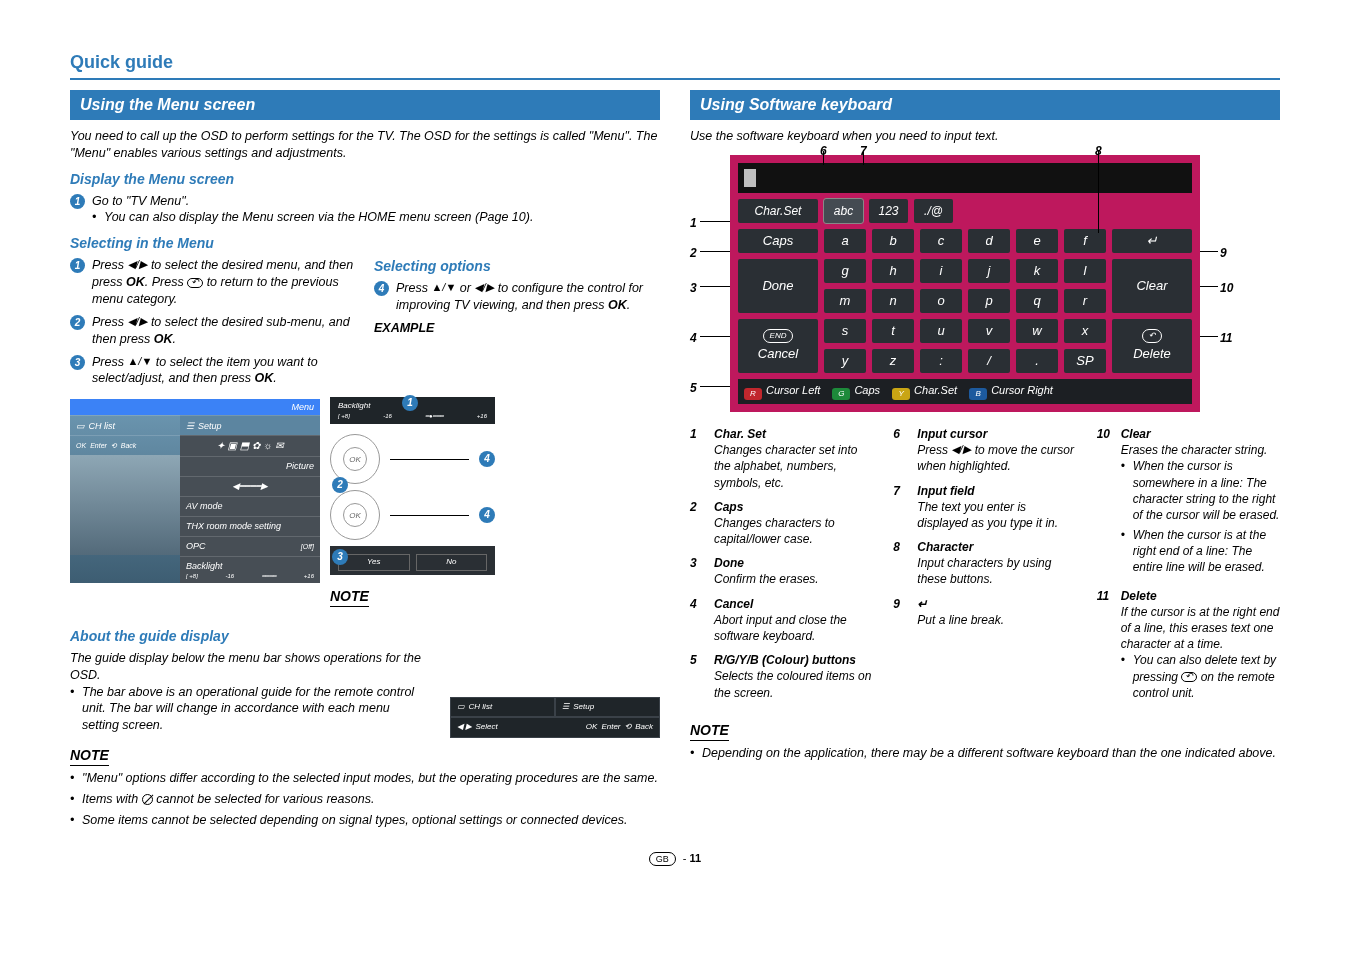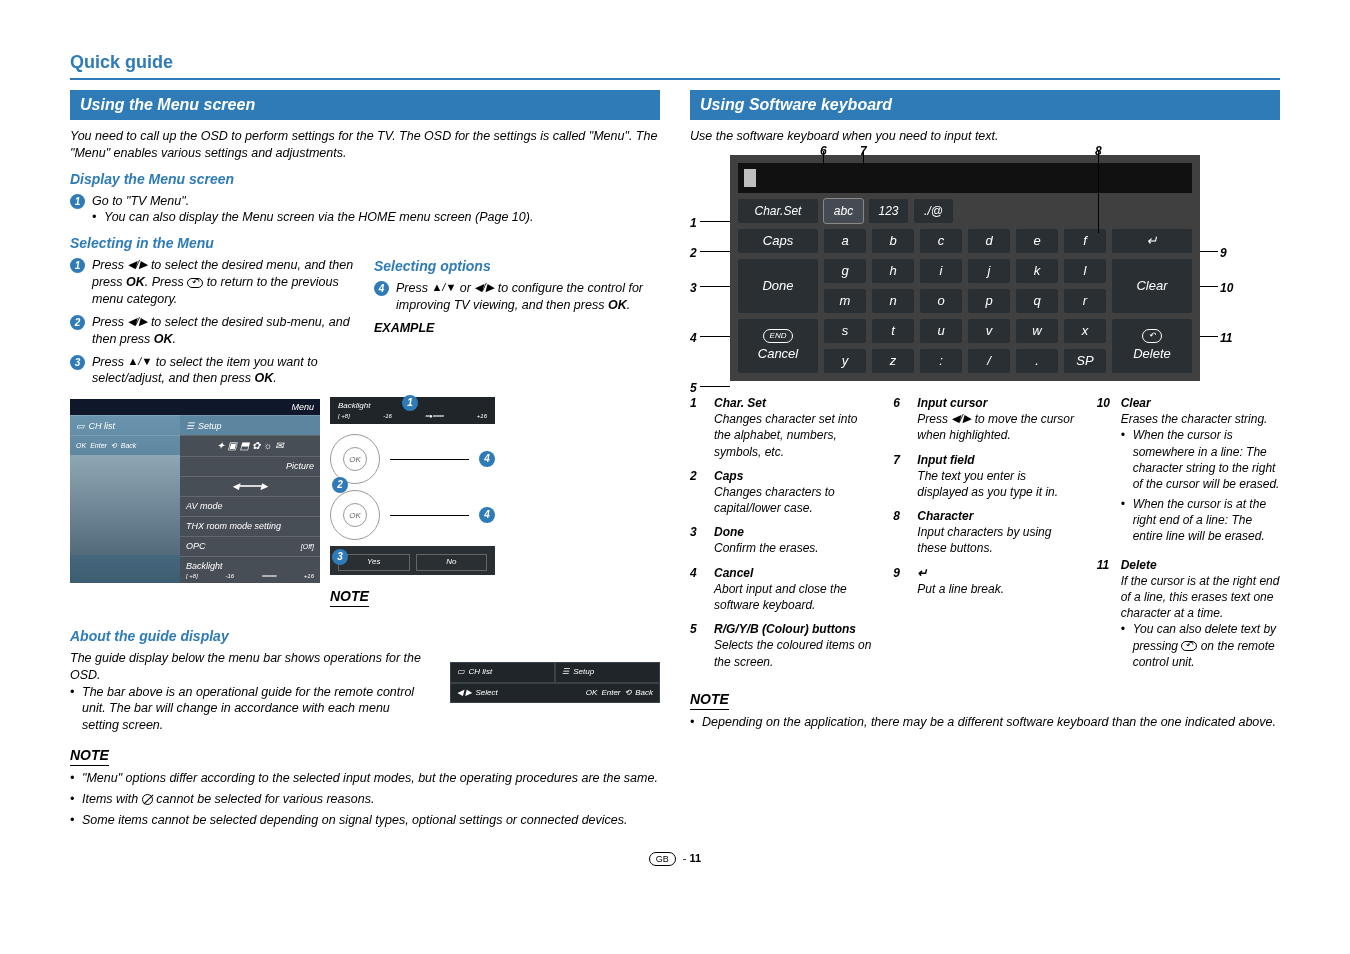--- a/index.html
+++ b/index.html
@@ -122,21 +122,21 @@
     color: #fff;
     font-size: 9px;
     padding: 3px 6px;
     border-top: 1px solid rgba(255,255,255,0.15);
     display: flex;
     align-items: center;
     gap: 4px;
     min-height: 20px;
     white-space: nowrap;
   }
-  .tv-top { background: #0f172a; font-size: 9px; color:#fff; text-align:right; padding:2px 6px;}
+  .tv-top { background: #3b82f6; font-size: 9px; color:#fff; text-align:right; padding:2px 6px;}
   .tv-sel { background: #5c85a0; }
   .minicirc {
     position: absolute;
     width: 16px; height: 16px;
     border-radius: 50%;
     background: #2e7bb8;
     color: #fff;
     font-size: 10px;
     font-weight: bold;
     text-align: center;
@@ -186,21 +186,21 @@
     font-size: 8px;
     width: 210px;
     margin-top: 8px;
   }
   .guide-bar-row { display:flex; }
   .guide-bar-cell { flex:1; padding: 4px 6px; border:1px solid #3a4148; display:flex; align-items:center; gap:4px;}
 
   
   .kbd-wrap { position: relative; margin-top: 10px; }
   .kbd-outer {
-    background: #404040;
+    background: #be185d;
     padding: 8px;
     width: 470px;
     margin-left: 40px;
   }
   .kbd-input {
     background: #111;
     height: 30px;
     margin-bottom: 6px;
     display: flex;
     align-items: center;
@@ -443,21 +443,21 @@
         <div class="example-box" style="background:#2a2f34;">
           <div class="yesno">
             <div>Yes</div>
             <div>No</div>
           </div>
         </div>
         <div class="note-title">NOTE</div>
       </div>
     </div>
 
-    <div style="display:flex; gap:24px; align-items:center; margin-top:8px;">
+    <div style="display:flex; gap:24px; align-items:flex-end; margin-top:8px;">
       <div style="flex:1.4">
         <div class="blue-sub">About the guide display</div>
         <p>The guide display below the menu bar shows operations for the OSD.</p>
         <ul class="bul">
           <li>The bar above is an operational guide for the remote control unit. The bar will change in accordance with each menu setting screen.</li>
         </ul>
       </div>
       <div class="guide-bar">
         <div class="guide-bar-row">
           <div class="guide-bar-cell">
@@ -574,20 +574,26 @@
           </div>
           <div class="kbd-sidecol">
             <div class="kbd-btn">↵</div>
             <div class="kbd-btn kbd-tall">Clear</div>
             <div class="kbd-btn kbd-tall">
               <span class="end-pill">↶</span>
               <span>Delete</span>
             </div>
           </div>
         </div>
+        <div class="kbd-strip">
+          <span><span class="cbtn cr">R</span><span>Cursor Left</span></span>
+          <span><span class="cbtn cg">G</span><span>Caps</span></span>
+          <span><span class="cbtn cy">Y</span><span>Char.Set</span></span>
+          <span><span class="cbtn cb">B</span><span>Cursor Right</span></span>
+        </div>
       </div>
     </div>
 
     
     <div class="defs">
       <div class="defcol">
         <div class="def">
             <div class="def-num">1</div>
             <div class="def-body"><strong>Char. Set</strong><span>Changes character set into the alphabet, numbers, symbols, etc.</span></div>
           </div>

